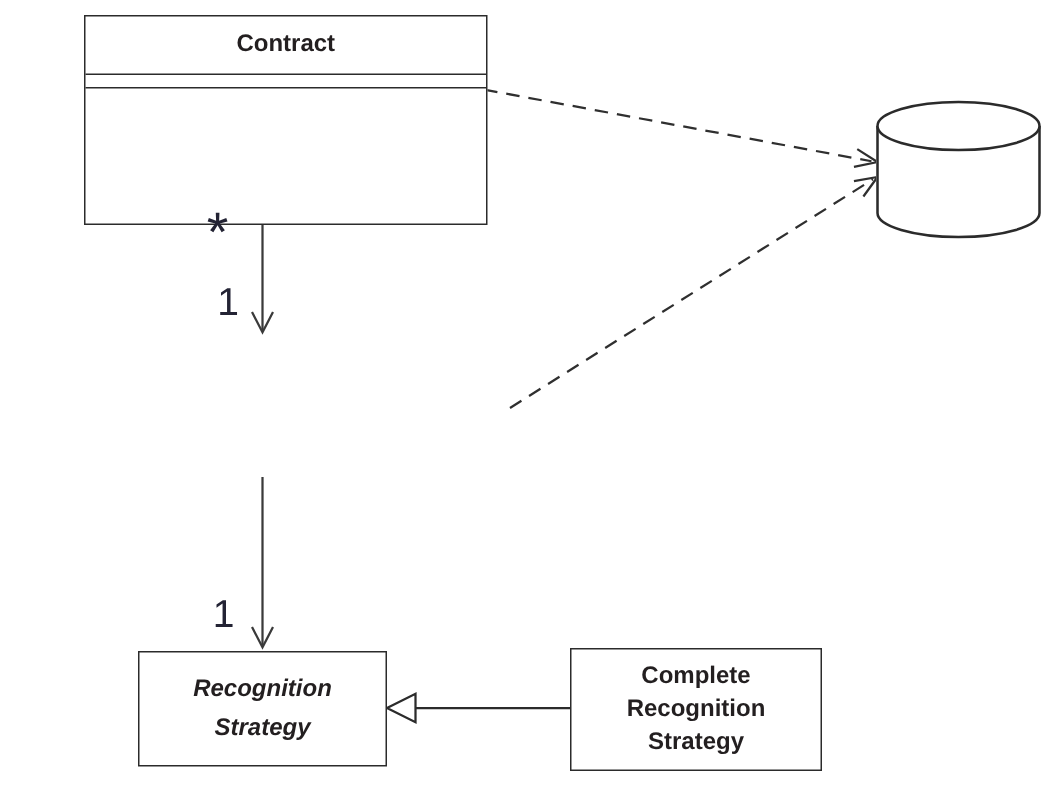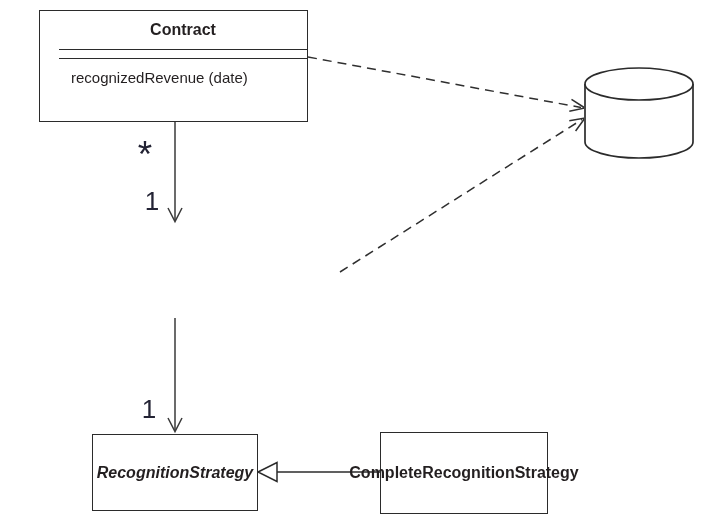--- a/index.html
+++ b/index.html
@@ -49,20 +49,21 @@
     line-height: 21px;
     text-align: left;
   }
   .simple-class {
     position: absolute;
     box-sizing: border-box;
     border: 1.6px solid #2b2b2b;
     background: #ffffff;
     z-index: 2;
     display: flex;
+    flex-direction: column;
     align-items: center;
     justify-content: center;
     color: #231f20;
     font-weight: bold;
     font-size: 16px;
     text-align: center;
   }
   .abstract-name { font-style: italic; line-height: 26px; }
   .concrete-name { line-height: 22px; }
   .mult-label {
@@ -110,25 +111,24 @@
 
     <g stroke="#2b2b2b" stroke-width="1.7">
       <ellipse cx="639" cy="142" rx="54" ry="16" fill="#ffffff"></ellipse>
       <rect x="584" y="84" width="110" height="58" fill="#ffffff" stroke="none"></rect>
       <line x1="585" y1="84" x2="585" y2="142"></line>
       <line x1="693" y1="84" x2="693" y2="142"></line>
       <ellipse cx="639" cy="84" rx="54" ry="16" fill="#ffffff"></ellipse>
     </g>
   </svg>
 
-  <div class="uml-class" style="left:39px; top:10px; width:269px; height:112px;padding-left:19px;">
+  <div class="uml-class" style="left:56px; top:10px; width:269px; height:140px;">
     <div class="title" style="height:38px;">Contract</div>
     <div class="attrs" style="height:8px;"></div>
     <div class="ops">
-      <div>recognizedRevenue (date)</div>
     </div>
   </div>
 
 
   <div class="simple-class" style="left:92px; top:434px; width:166px; height:77px;">
     <div class="abstract-name">Recognition</div>
     <div class="abstract-name">Strategy</div>
   </div>
 
   <div class="simple-class" style="left:380px; top:432px; width:168px; height:82px;">

